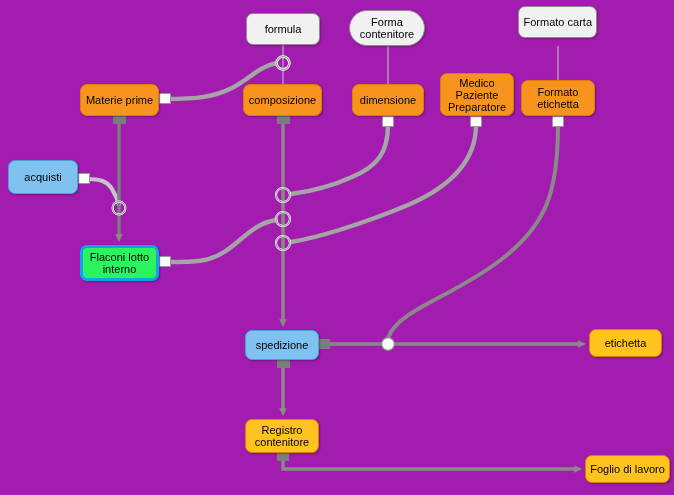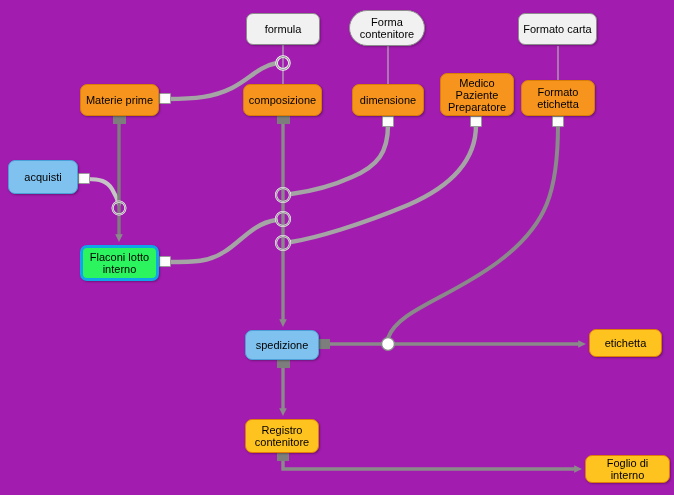--- a/index.html
+++ b/index.html
@@ -135,21 +135,21 @@
   <div class="port" style="left:552px;top:116px;width:12px;height:11px;border-radius:1px;"></div>
 
   <div class="node n-param" style="left:246px;top:13px;width:74px;height:32px;">
     <span>formula</span>
   </div>
 
   <div class="node n-param" style="left:349px;top:10px;width:76px;height:36px;border-radius:18px;">
     <span>Forma contenitore</span>
   </div>
 
-  <div class="node n-param" style="left:518px;top:13px;width:79px;height:32px;">
+  <div class="node n-param" style="left:518px;top:6px;width:79px;height:32px;justify-content:flex-end;">
     <span>Formato carta</span>
   </div>
 
   <div class="node n-proc" style="left:80px;top:84px;width:79px;height:32px;">
     <span>Materie prime</span>
   </div>
 
   <div class="node n-proc" style="left:243px;top:84px;width:79px;height:32px;">
     <span>composizione</span>
   </div>
@@ -180,16 +180,16 @@
 
   <div class="node n-out" style="left:245px;top:419px;width:74px;height:34px;">
     <span>Registro contenitore</span>
   </div>
 
   <div class="node n-out" style="left:589px;top:329px;width:73px;height:28px;">
     <span>etichetta</span>
   </div>
 
   <div class="node n-out" style="left:585px;top:455px;width:85px;height:28px;">
-    <span>Foglio di interno</span>
+    <span>Foglio di lavoro</span>
   </div>
 
 </div>
 
 </body></html>

